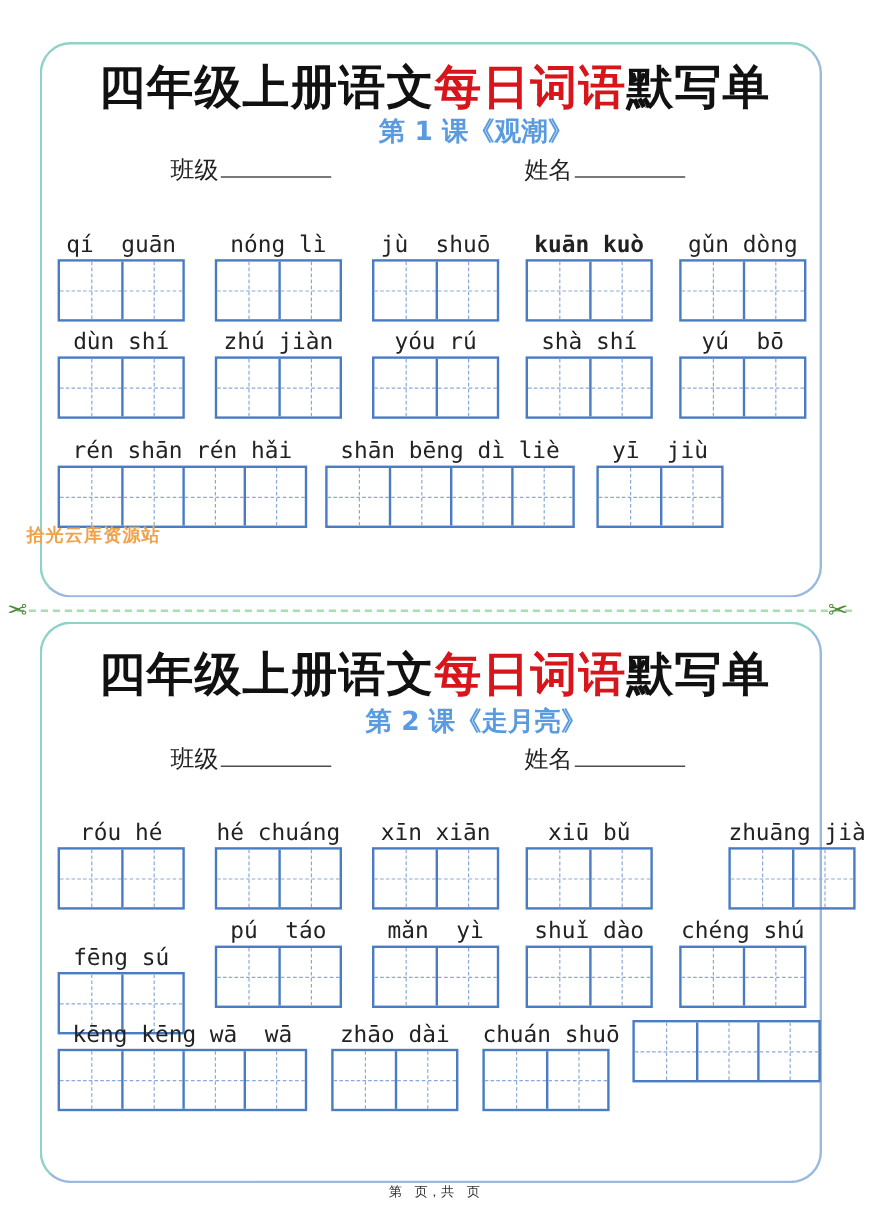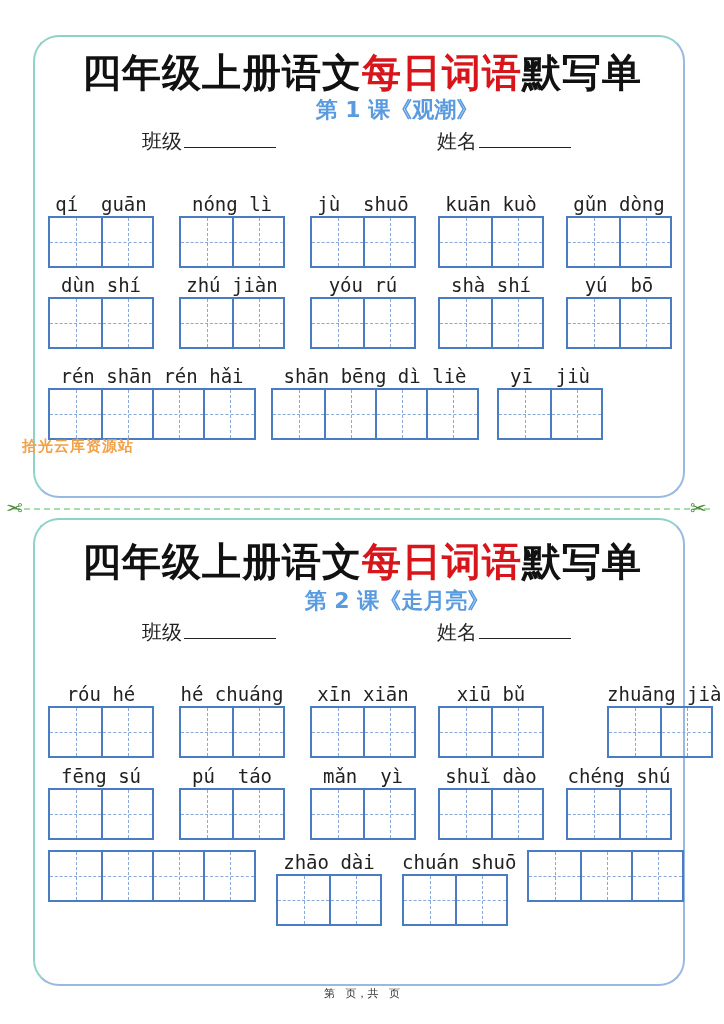--- a/index.html
+++ b/index.html
@@ -102,21 +102,21 @@
       </div>
     </div>
     <div class="word" style="left: 310px; top: 192px; width: 106px;">
       <div class="pinyin" style="width: 106px;">jù  shuō</div>
       <div class="grid" style="width: 106px;">
         <div class="cell"></div>
         <div class="cell"></div>
       </div>
     </div>
     <div class="word" style="left: 438px; top: 192px; width: 106px;">
-      <div class="pinyin" style="width: 106px;">kuān kuò</div>
+      <div class="pinyin" style="width: 106px; font-weight: bold;">kuān kuò</div>
       <div class="grid" style="width: 106px;">
         <div class="cell"></div>
         <div class="cell"></div>
       </div>
     </div>
     <div class="word" style="left: 566px; top: 192px; width: 106px;">
       <div class="pinyin" style="width: 106px;">gǔn dòng</div>
       <div class="grid" style="width: 106px;">
         <div class="cell"></div>
         <div class="cell"></div>
@@ -228,21 +228,21 @@
       </div>
     </div>
     <div class="word" style="left: 566px; top: 682px; width: 106px; padding-left: 41px;">
       <div class="pinyin" style="width: 106px;">zhuāng jià</div>
       <div class="grid" style="width: 106px;">
         <div class="cell"></div>
         <div class="cell"></div>
       </div>
     </div>
     <div class="word" style="left: 48px; top: 764px; width: 106px;">
-      <div class="pinyin" style="width: 106px;">fēng sú</div>
+      <div class="pinyin" style="width: 106px; margin-top: 22px;">fēng sú</div>
       <div class="grid" style="width: 106px;">
         <div class="cell"></div>
         <div class="cell"></div>
       </div>
     </div>
     <div class="word" style="left: 179px; top: 764px; width: 106px;">
       <div class="pinyin" style="width: 106px;">pú  táo</div>
       <div class="grid" style="width: 106px;">
         <div class="cell"></div>
         <div class="cell"></div>
@@ -263,20 +263,21 @@
       </div>
     </div>
     <div class="word" style="left: 566px; top: 764px; width: 106px;">
       <div class="pinyin" style="width: 106px;">chéng shú</div>
       <div class="grid" style="width: 106px;">
         <div class="cell"></div>
         <div class="cell"></div>
       </div>
     </div>
     <div class="word" style="left: 48px; top: 850px; width: 208px;">
+      <div class="pinyin" style="width: 208px;">kēng kēng wā  wā</div>
       <div class="grid" style="width: 208px;">
         <div class="cell"></div>
         <div class="cell"></div>
         <div class="cell"></div>
         <div class="cell"></div>
       </div>
     </div>
     <div class="word" style="left: 276px; top: 850px; width: 106px;">
       <div class="pinyin" style="width: 106px;">zhāo dài</div>
       <div class="grid" style="width: 106px;">

